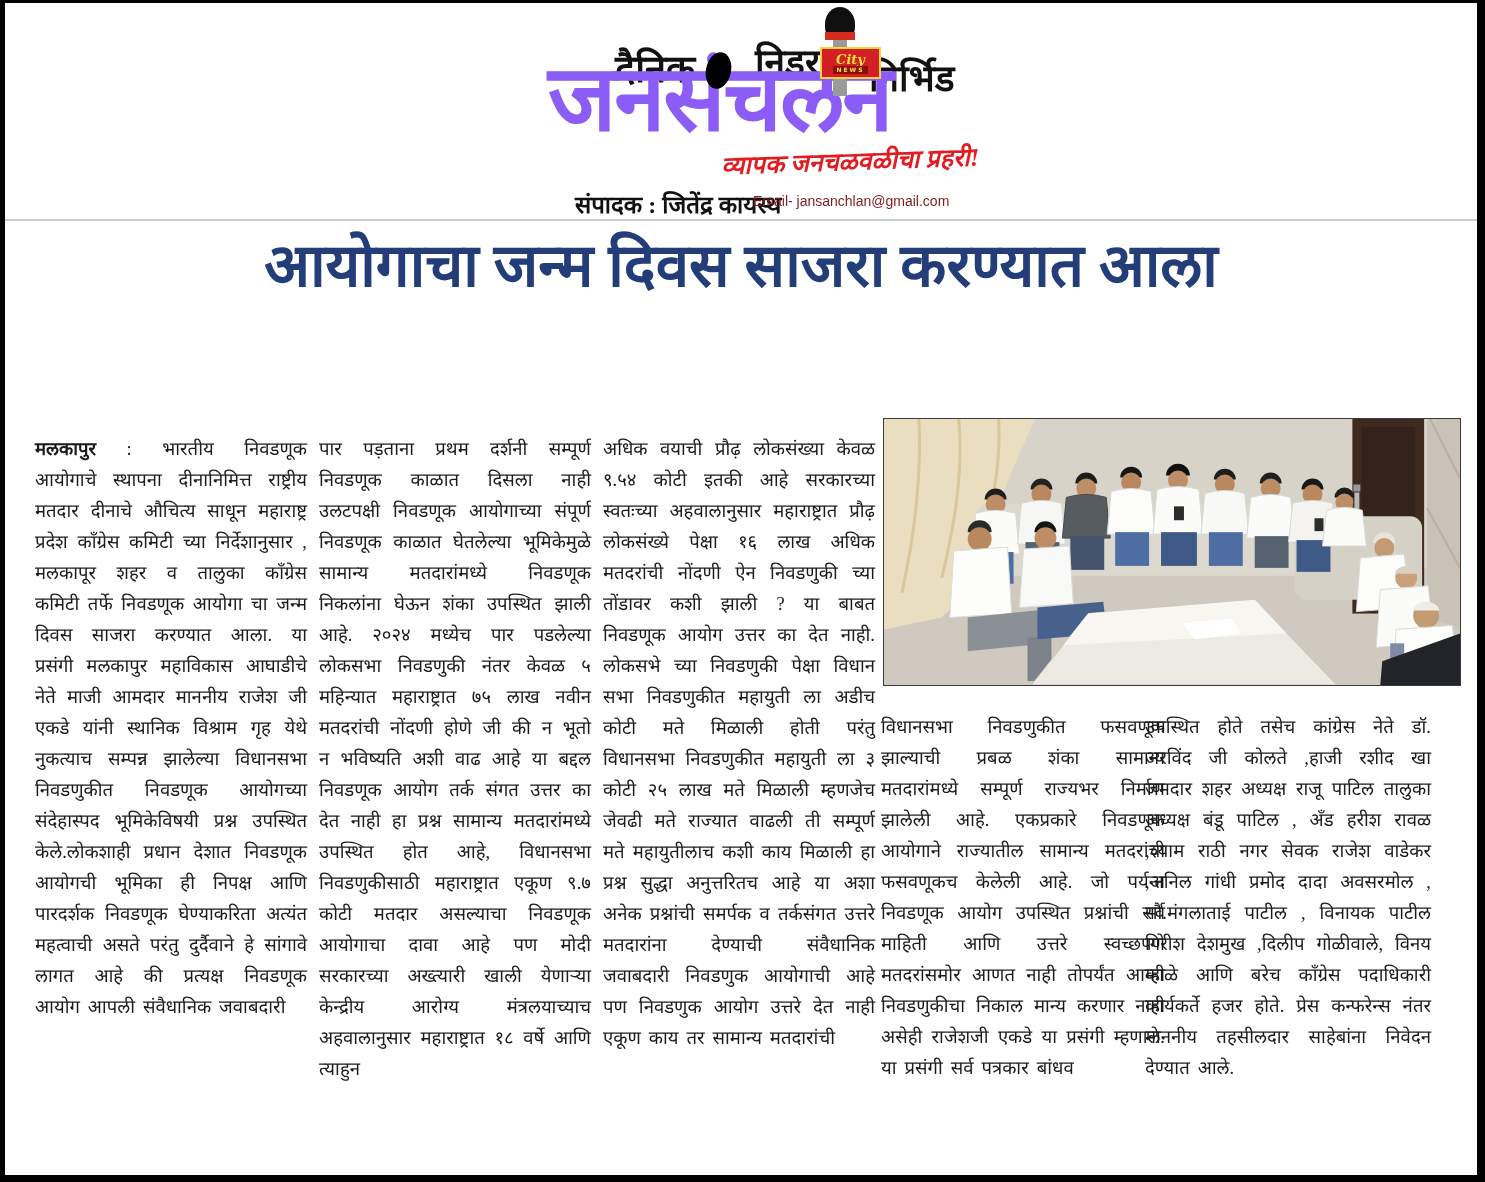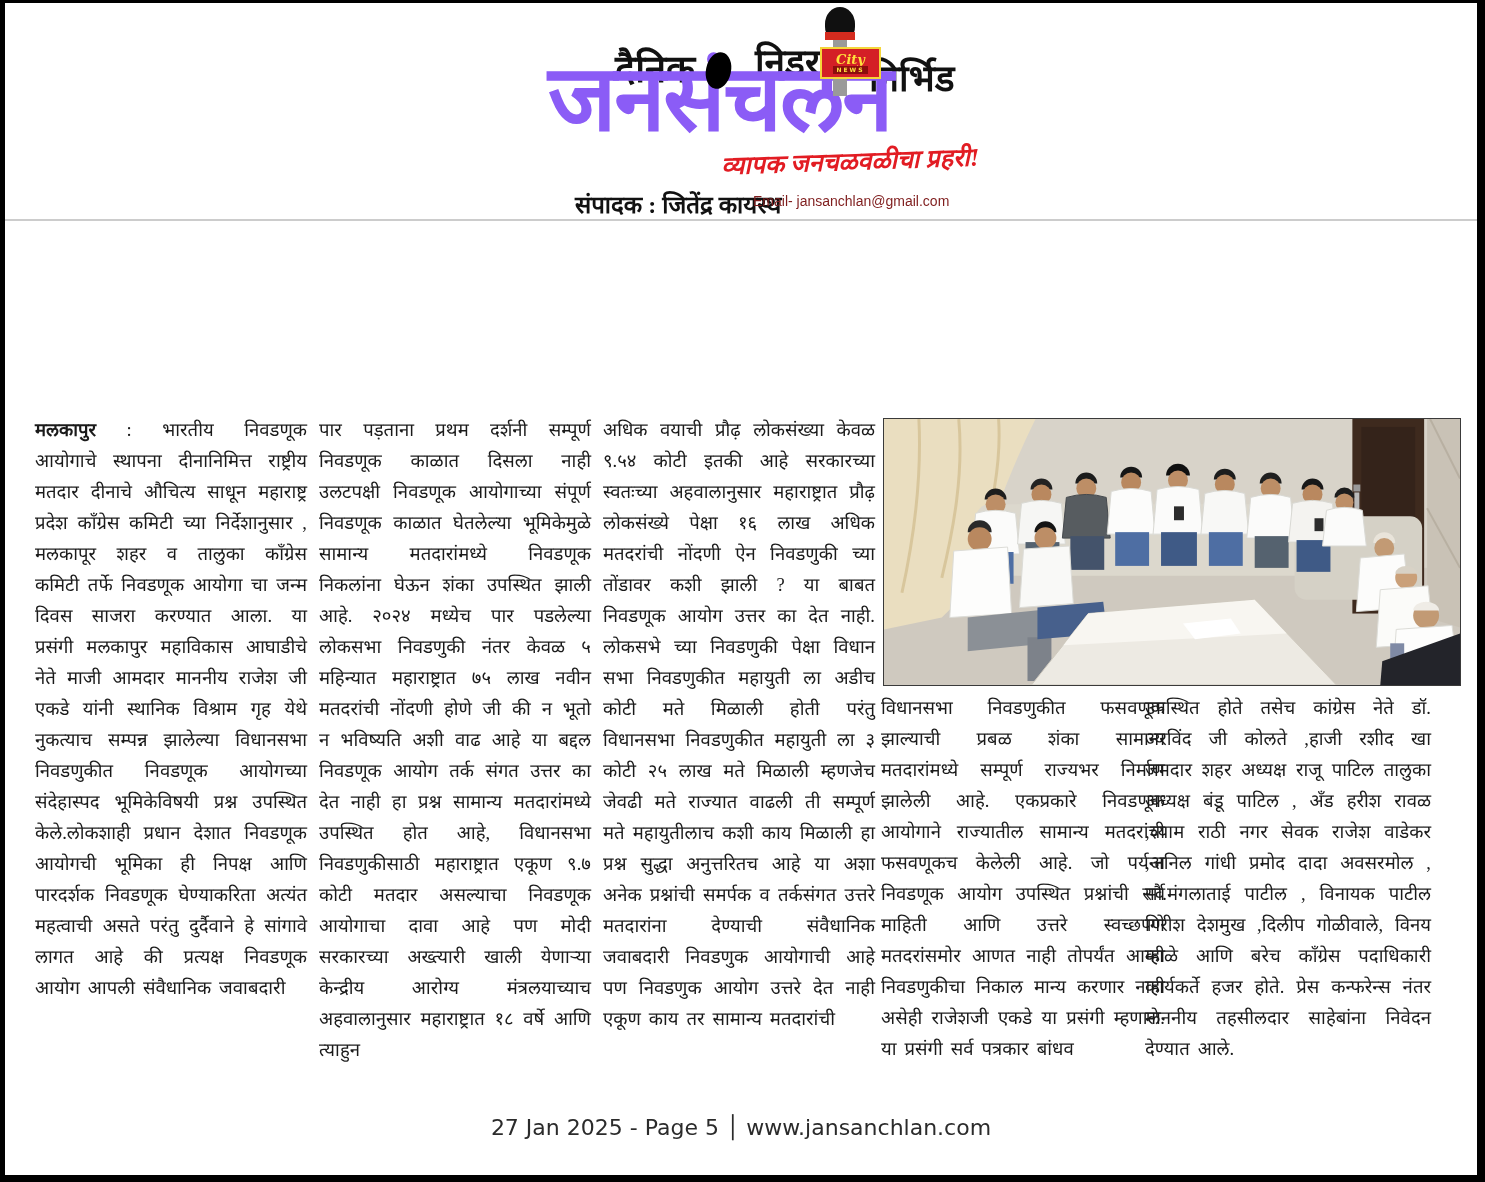--- a/index.html
+++ b/index.html
@@ -44,21 +44,21 @@
   .mic-badge .b2 { font-size:6px; line-height:8px; font-weight:bold; color:#ffe23c; letter-spacing:2px;
                    background:#8c0d0d; padding:0 3px; font-family:"DejaVu Sans", sans-serif; }
 
   
   .headline { left:0; top:222px; width:100%; text-align:center; font-weight:bold; }
   .headline .hl { white-space:nowrap; font-size:60px; line-height:82px; }
 
   
   .col {
     font-size:18.5px; line-height:31px; color:#1a1a1a;
-    text-align:justify; word-spacing:0.18em;
+    text-align:justify; word-spacing:0.18em;margin-top:19px;
   }
   .col b { font-weight:bold; }
   .c1 { left:30px;  top:412px; width:272px; height:692px; }
   .c2 { left:314px; top:412px; width:272px; height:692px; }
   .c3 { left:598px; top:412px; width:272px; height:692px; }
   .c4 { left:876px; top:690px; width:284px; height:420px; }
   .c5 { left:1140px;top:690px; width:286px; height:420px; }
 
   
   .photo { left:878px; top:415px; width:578px; height:268px; border:1px solid #3a3a3a; background:#d7d2c8; }
@@ -91,20 +91,21 @@
 
   <div class="abs m-title" style="color: #8b5cf6;">जनसंचलन</div>
   <div class="abs m-dot"></div>
   <div class="abs m-tagline" style="color: rgb(226, 28, 35);">व्यापक जनचळवळीचा प्रहरी!</div>
 
   <div class="abs m-editor">संपादक : जितेंद्र कायस्थ</div>
   <div class="abs m-email">Email- jansanchlan@gmail.com</div>
   <div class="abs m-rule"></div>
 
   <div class="abs headline" style="color: rgb(35, 61, 121);">
+    <div class="hl">आयोगाचा जन्म दिवस साजरा करण्यात आला</div>
   </div>
 
   <div class="abs col c1"><b>मलकापुर</b> <span>: भारतीय निवडणूक आयोगाचे स्थापना दीनानिमित्त राष्ट्रीय मतदार दीनाचे औचित्य साधून महाराष्ट्र प्रदेश काँग्रेस कमिटी च्या निर्देशानुसार , मलकापूर शहर व तालुका काँग्रेस कमिटी तर्फे निवडणूक आयोगा चा जन्म दिवस साजरा करण्यात आला. या प्रसंगी मलकापुर महाविकास आघाडीचे नेते माजी आमदार माननीय राजेश जी एकडे यांनी स्थानिक विश्राम गृह येथे नुकत्याच सम्पन्न झालेल्या विधानसभा निवडणुकीत निवडणूक आयोगच्या संदेहास्पद भूमिकेविषयी प्रश्न उपस्थित केले.लोकशाही प्रधान देशात निवडणूक आयोगची भूमिका ही निपक्ष आणि पारदर्शक निवडणूक घेण्याकरिता अत्यंत महत्वाची असते परंतु दुर्दैवाने हे सांगावे लागत आहे की प्रत्यक्ष निवडणूक आयोग आपली संवैधानिक जवाबदारी</span></div>
   <div class="abs col c2">पार पड़ताना प्रथम दर्शनी सम्पूर्ण निवडणूक काळात दिसला नाही उलटपक्षी निवडणूक आयोगाच्या संपूर्ण निवडणूक काळात घेतलेल्या भूमिकेमुळे सामान्य मतदारांमध्ये निवडणूक निकलांना घेऊन शंका उपस्थित झाली आहे. २०२४ मध्येच पार पडलेल्या लोकसभा निवडणुकी नंतर केवळ ५ महिन्यात महाराष्ट्रात ७५ लाख नवीन मतदरांची नोंदणी होणे जी की न भूतो न भविष्यति अशी वाढ आहे या बद्दल निवडणूक आयोग तर्क संगत उत्तर का देत नाही हा प्रश्न सामान्य मतदारांमध्ये उपस्थित होत आहे, विधानसभा निवडणुकीसाठी महाराष्ट्रात एकूण ९.७ कोटी मतदार असल्याचा निवडणूक आयोगाचा दावा आहे पण मोदी सरकारच्या अख्त्यारी खाली येणाऱ्या केन्द्रीय आरोग्य मंत्रलयाच्याच अहवालानुसार महाराष्ट्रात १८ वर्षे आणि त्याहुन</div>
   <div class="abs col c3">अधिक वयाची प्रौढ़ लोकसंख्या केवळ ९.५४ कोटी इतकी आहे सरकारच्या स्वतःच्या अहवालानुसार महाराष्ट्रात प्रौढ़ लोकसंख्ये पेक्षा १६ लाख अधिक मतदरांची नोंदणी ऐन निवडणुकी च्या तोंडावर कशी झाली ? या बाबत निवडणूक आयोग उत्तर का देत नाही. लोकसभे च्या निवडणुकी पेक्षा विधान सभा निवडणुकीत महायुती ला  अडीच कोटी मते मिळाली होती परंतु विधानसभा निवडणुकीत महायुती ला ३ कोटी २५ लाख मते मिळाली म्हणजेच जेवढी मते राज्यात वाढली ती सम्पूर्ण मते महायुतीलाच कशी काय मिळाली हा प्रश्न सुद्धा अनुत्तरितच आहे या  अशा अनेक प्रश्नांची समर्पक व तर्कसंगत उत्तरे मतदारांना देण्याची संवैधानिक जवाबदारी निवडणुक आयोगाची आहे पण निवडणुक आयोग उत्तरे देत नाही एकूण काय तर सामान्य मतदारांची</div>
   <div class="abs col c4">विधानसभा निवडणुकीत फसवणूक झाल्याची प्रबळ शंका सामान्य मतदारांमध्ये सम्पूर्ण राज्यभर निर्माण झालेली आहे. एकप्रकारे निवडणूक आयोगाने राज्यातील सामान्य मतदरांची फसवणूकच केलेली आहे. जो पर्यन्त निवडणूक आयोग उपस्थित प्रश्नांची सर्व माहिती आणि उत्तरे स्वच्छपणे मतदरांसमोर आणत नाही तोपर्यंत आम्ही निवडणुकीचा निकाल मान्य करणार नाही असेही राजेशजी एकडे या प्रसंगी म्हणाले. या प्रसंगी सर्व पत्रकार बांधव</div>
   <div class="abs col c5">उपस्थित होते तसेच कांग्रेस नेते डॉ. अरविंद जी कोलते ,हाजी रशीद खा जमदार शहर अध्यक्ष राजू पाटिल तालुका अध्यक्ष बंडू पाटिल , अँड हरीश रावळ ,श्याम राठी नगर सेवक राजेश वाडेकर ,अनिल गांधी प्रमोद दादा अवसरमोल , सौ.मंगलाताई पाटील , विनायक पाटील गिरीश देशमुख ,दिलीप गोळीवाले, विनय काळे आणि बरेच काँग्रेस पदाधिकारी कार्यकर्ते हजर होते. प्रेस कन्फरेन्स नंतर माननीय तहसीलदार साहेबांना निवेदन देण्यात आले.</div>
 
   <div class="abs photo">
     <svg viewBox="0 0 578 268" preserveAspectRatio="none">
@@ -217,16 +218,15 @@
       <g transform="translate(544,198)">
         <circle cy="0" r="13" fill="#c29a74"></circle>
           <path d="M-13,-5 a13,9 0 0 1 26,0 Z" fill="#efece6"></path>
         <path d="M-30,14 L26,10 L34,70 L-34,70 Z" fill="#fdfdfc" stroke="#dcdcd7"></path>
         <rect x="-36" y="28" width="14" height="20" fill="#7f8aa5"></rect>
       </g>
       <polygon points="500,244 578,216 578,268 498,268" fill="#23242a"></polygon>
     </svg>
   </div>
 
-  <div class="abs footer f1">27 Jan 2025 - Page 5 │ www.jansanchlan.com</div>
   <div class="abs footer f2">Powered by softisky.com</div>
 
 </div>
 
 </body></html>

